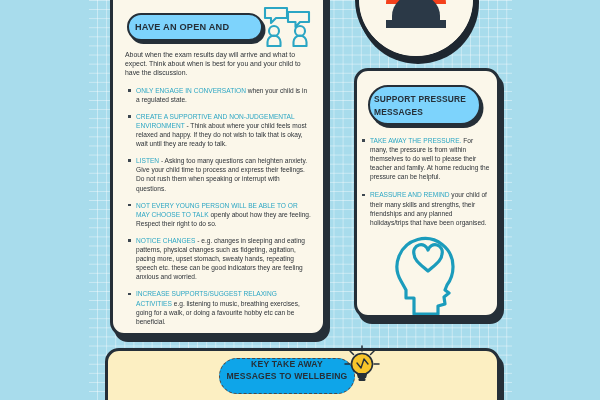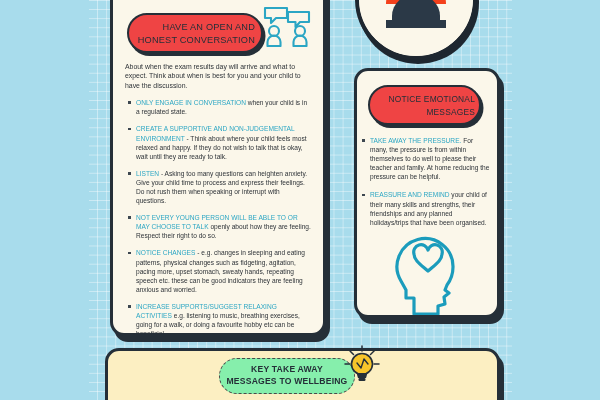--- a/index.html
+++ b/index.html
@@ -36,27 +36,27 @@
   
   #card-conversation{
     left:110px;top:-22px;width:216px;height:358px;
     border-top-left-radius:0;border-top-right-radius:0;
     padding:0;
   }
   .card-inner{padding:8px 10px 6px 10px;}
 
   .pill{
     display:inline-block;
-    background:#ef4444;
+    background:#7dd3fc;
     border:2.5px solid #252F38;
     border-radius:22px;
     box-shadow:2.5px 3px 0 0 #252F38;
     color:#252F38;
-    font-weight:normal;
-    text-align:right;
+    font-weight:bold;
+    text-align:left;
     letter-spacing:.2px;
     box-sizing:border-box;
   }
   #pill-conversation{
     width:136px;padding:6px 6px 5px;
     font-size:9.2px;line-height:12.5px;
     margin:24px 0 0 4px;
   }
   #convo-icon{position:absolute;right:10px;top:24px;width:52px;height:42px;}
 
@@ -97,46 +97,45 @@
   
   #card-takeaway{
     left:105px;top:348px;width:395px;height:90px;
     background:#FCEFC2;
     border-bottom-left-radius:0;border-bottom-right-radius:0;
     box-shadow:4px 6px 0 0 #252F38;
   }
   #badge-takeaway{
     position:absolute;left:219px;top:358px;
     width:136px;height:36px;
-    background:#86efac;
+    background:#0ea5e9;
     border:1.6px dashed #4A4A4A;
     border-radius:18px;
     z-index:8;
-    display:flex;align-items:center;justify-content:center;
+    display:flex;justify-content:center;
     box-sizing:border-box;
   }
   #badge-takeaway .btxt{
     font-size:8.6px;line-height:11.6px;font-weight:bold;color:#252F38;
     text-align:center;letter-spacing:.2px;
   }
   #bulb-icon{position:absolute;left:341px;top:344px;width:42px;height:42px;z-index:9;}
 </style>
 </head>
 <body>
 
 <div id="bg-grid-band"></div>
 <div id="bg-flat-left"></div>
 <div id="bg-flat-right"></div>
 
 <div class="card" id="card-conversation">
   <div class="card-inner">
 
     <div class="pill" id="pill-conversation">
       <div>HAVE AN OPEN AND</div>
-      <div>HONEST CONVERSATION</div>
     </div>
 
     <svg id="convo-icon" viewBox="0 0 52 42">
       <g fill="none" stroke="#2BA6C4" stroke-width="2.1" stroke-linejoin="round" stroke-linecap="round">
         <path d="M4 3 h22 v10 h-11 l-5 5 v-5 h-6 z"></path>
         <path d="M27 7 h21 v10 h-9 l-4.5 5 v-5 h-7.5 z"></path>
         <circle cx="13" cy="26" r="5"></circle>
         <path d="M6.5 41 v-4 a6.5 6.5 0 0 1 13 0 v4 z"></path>
         <circle cx="39" cy="26" r="5"></circle>
         <path d="M32.5 41 v-4 a6.5 6.5 0 0 1 13 0 v4 z"></path>
@@ -153,21 +152,21 @@
       <li><span class="hl">NOTICE CHANGES</span><span> - e.g. changes in sleeping and eating patterns, physical changes such as fidgeting, agitation, pacing more, upset stomach, sweaty hands, repeating speech etc. these can be good indicators they are feeling anxious and worried.</span></li>
       <li><span class="hl">INCREASE SUPPORTS/SUGGEST RELAXING ACTIVITIES</span><span> e.g. listening to music, breathing exercises, going for a walk, or doing a favourite hobby etc can be beneficial.</span></li>
 
     </ul>
 
   </div>
 </div>
 
 <div class="card" id="card-wellbeing">
   <div class="pill" id="pill-wellbeing">
-    <div>NOTICE EMOTIONAL</div>
+    <div>SUPPORT PRESSURE</div>
     <div>MESSAGES</div>
   </div>
 
   <ul class="bullets">
     <li><span class="hl">TAKE AWAY THE PRESSURE.</span><span> For many, the pressure is from within themselves to do well to please their teacher and family. At home reducing the pressure can be helpful.</span></li>
     <li><span class="hl">REASSURE AND REMIND</span><span> your child of their many skills and strengths, their friendships and any planned holidays/trips that have been organised.</span></li>
   </ul>
 
   <svg id="head-heart-icon" viewBox="0 0 86 86">
     <g fill="none" stroke="#1B9CBC" stroke-width="3.2" stroke-linejoin="round" stroke-linecap="round">

